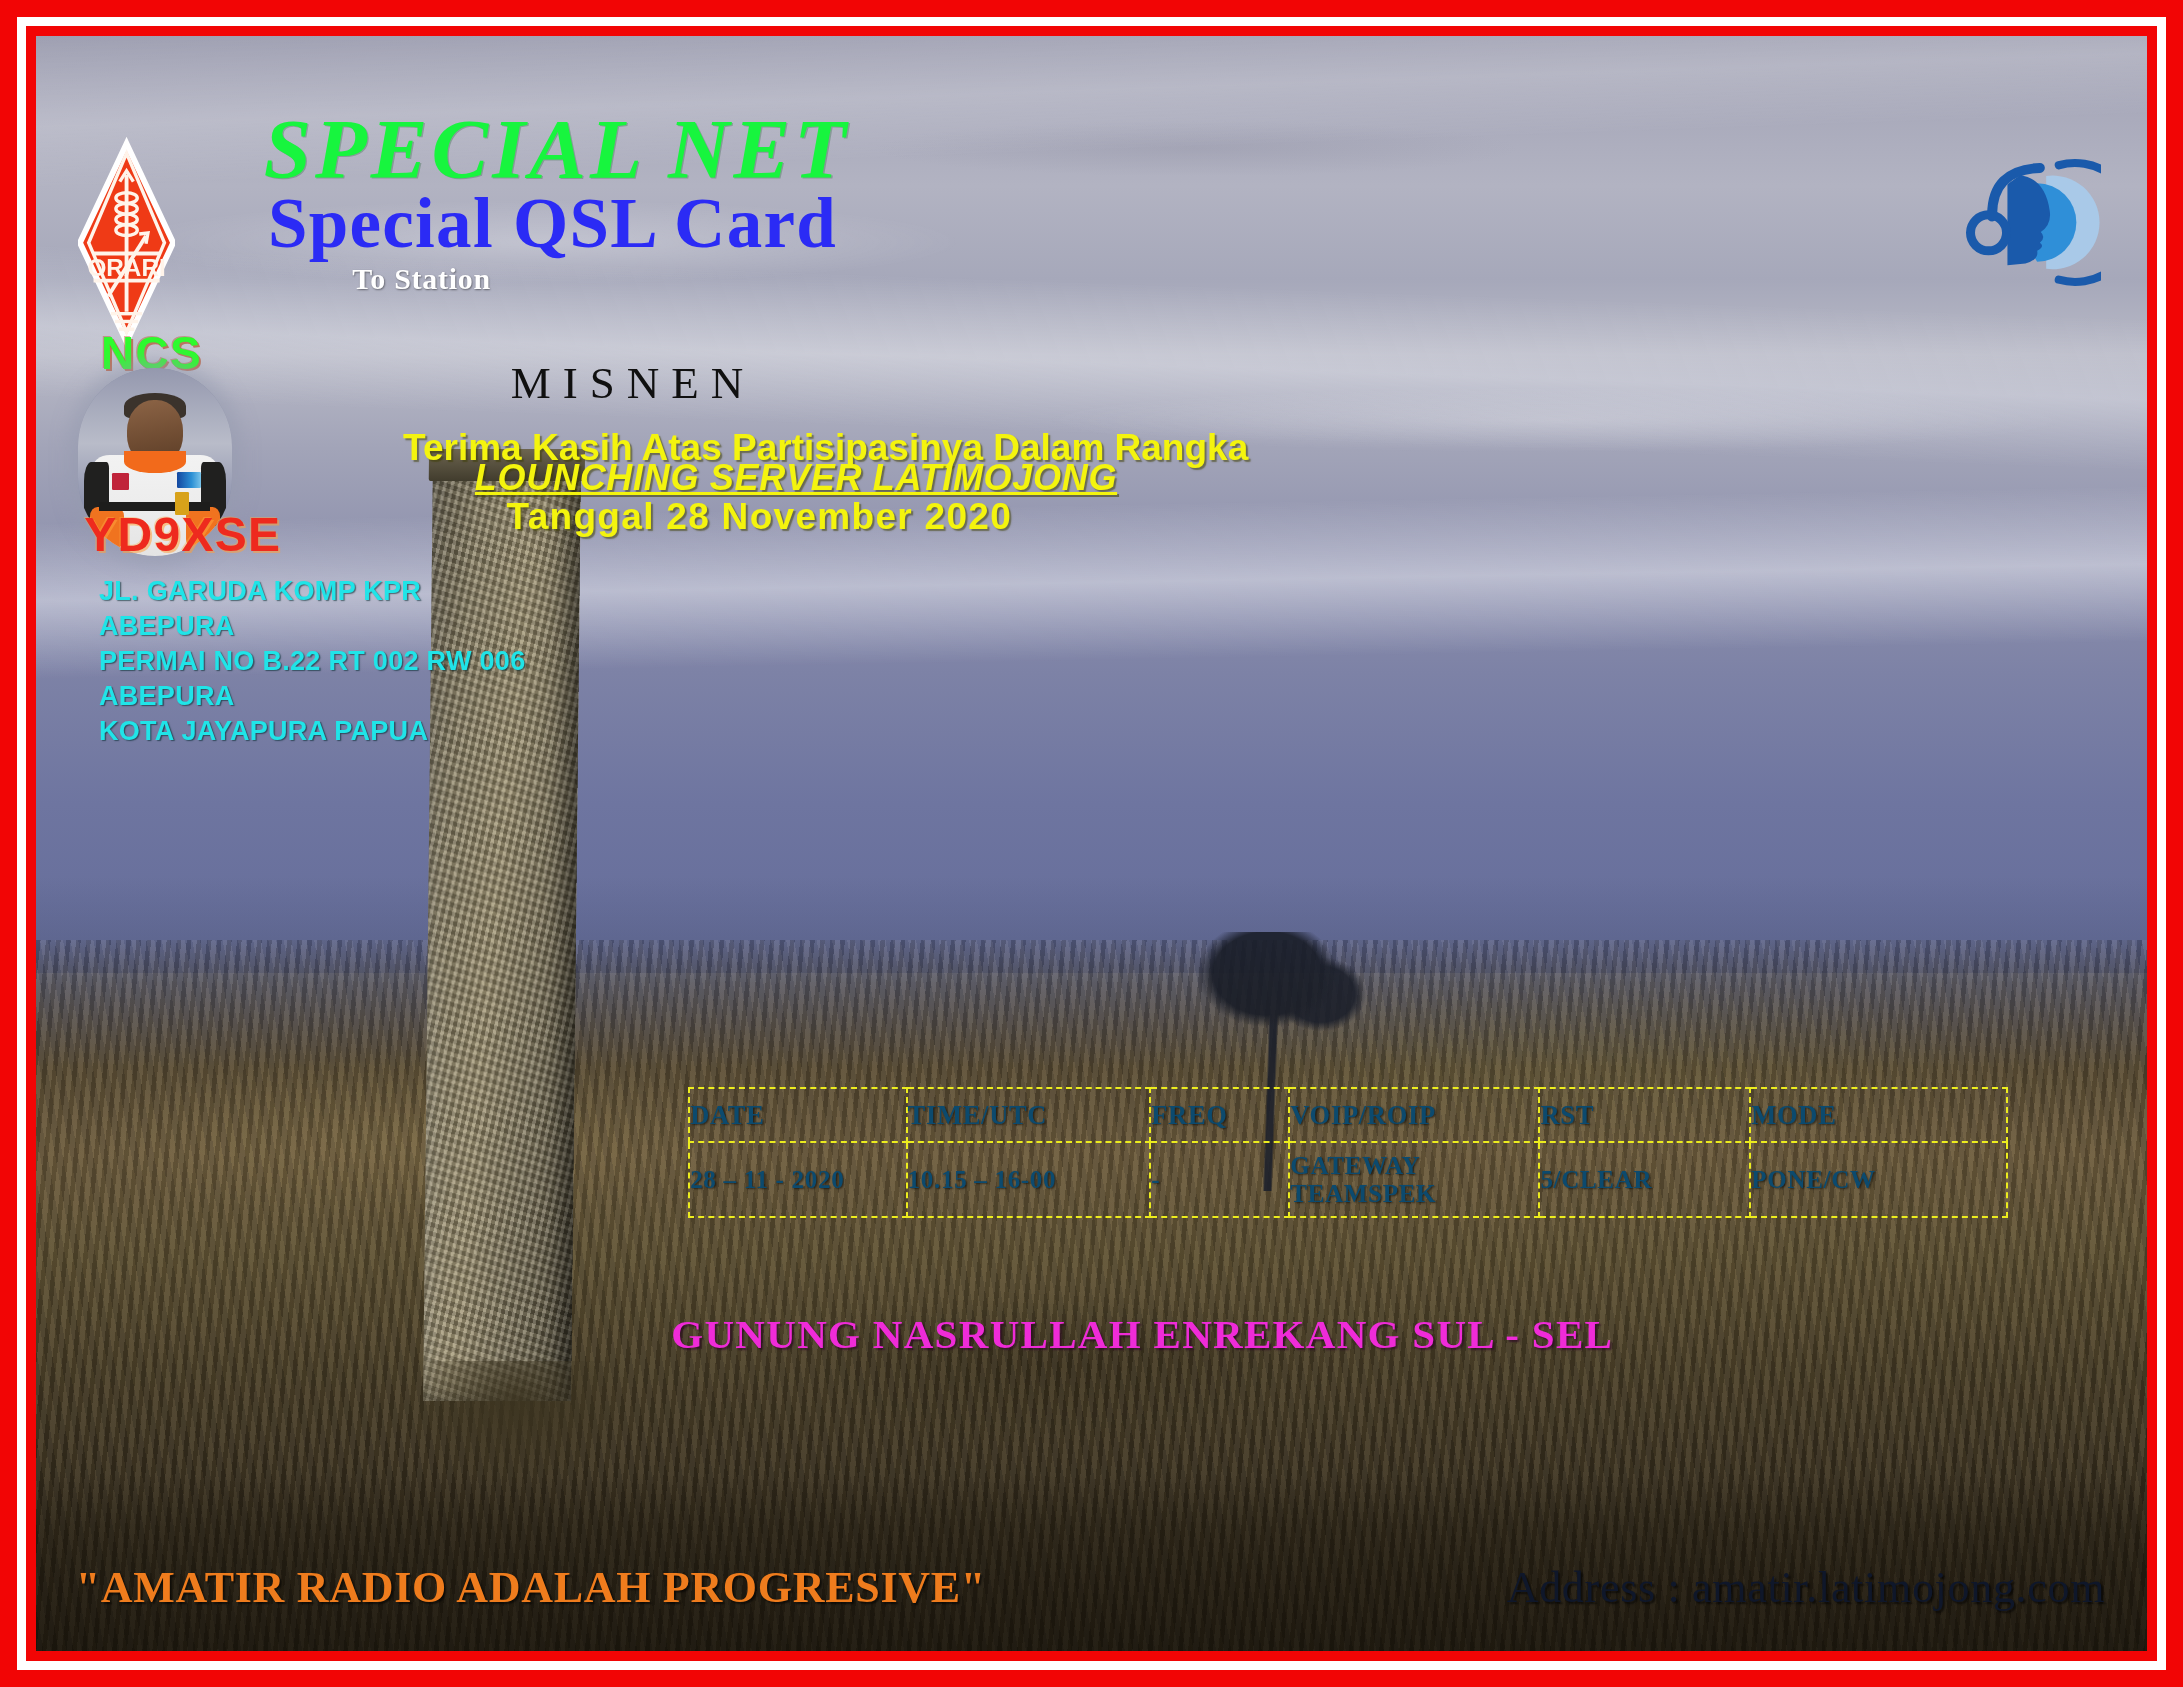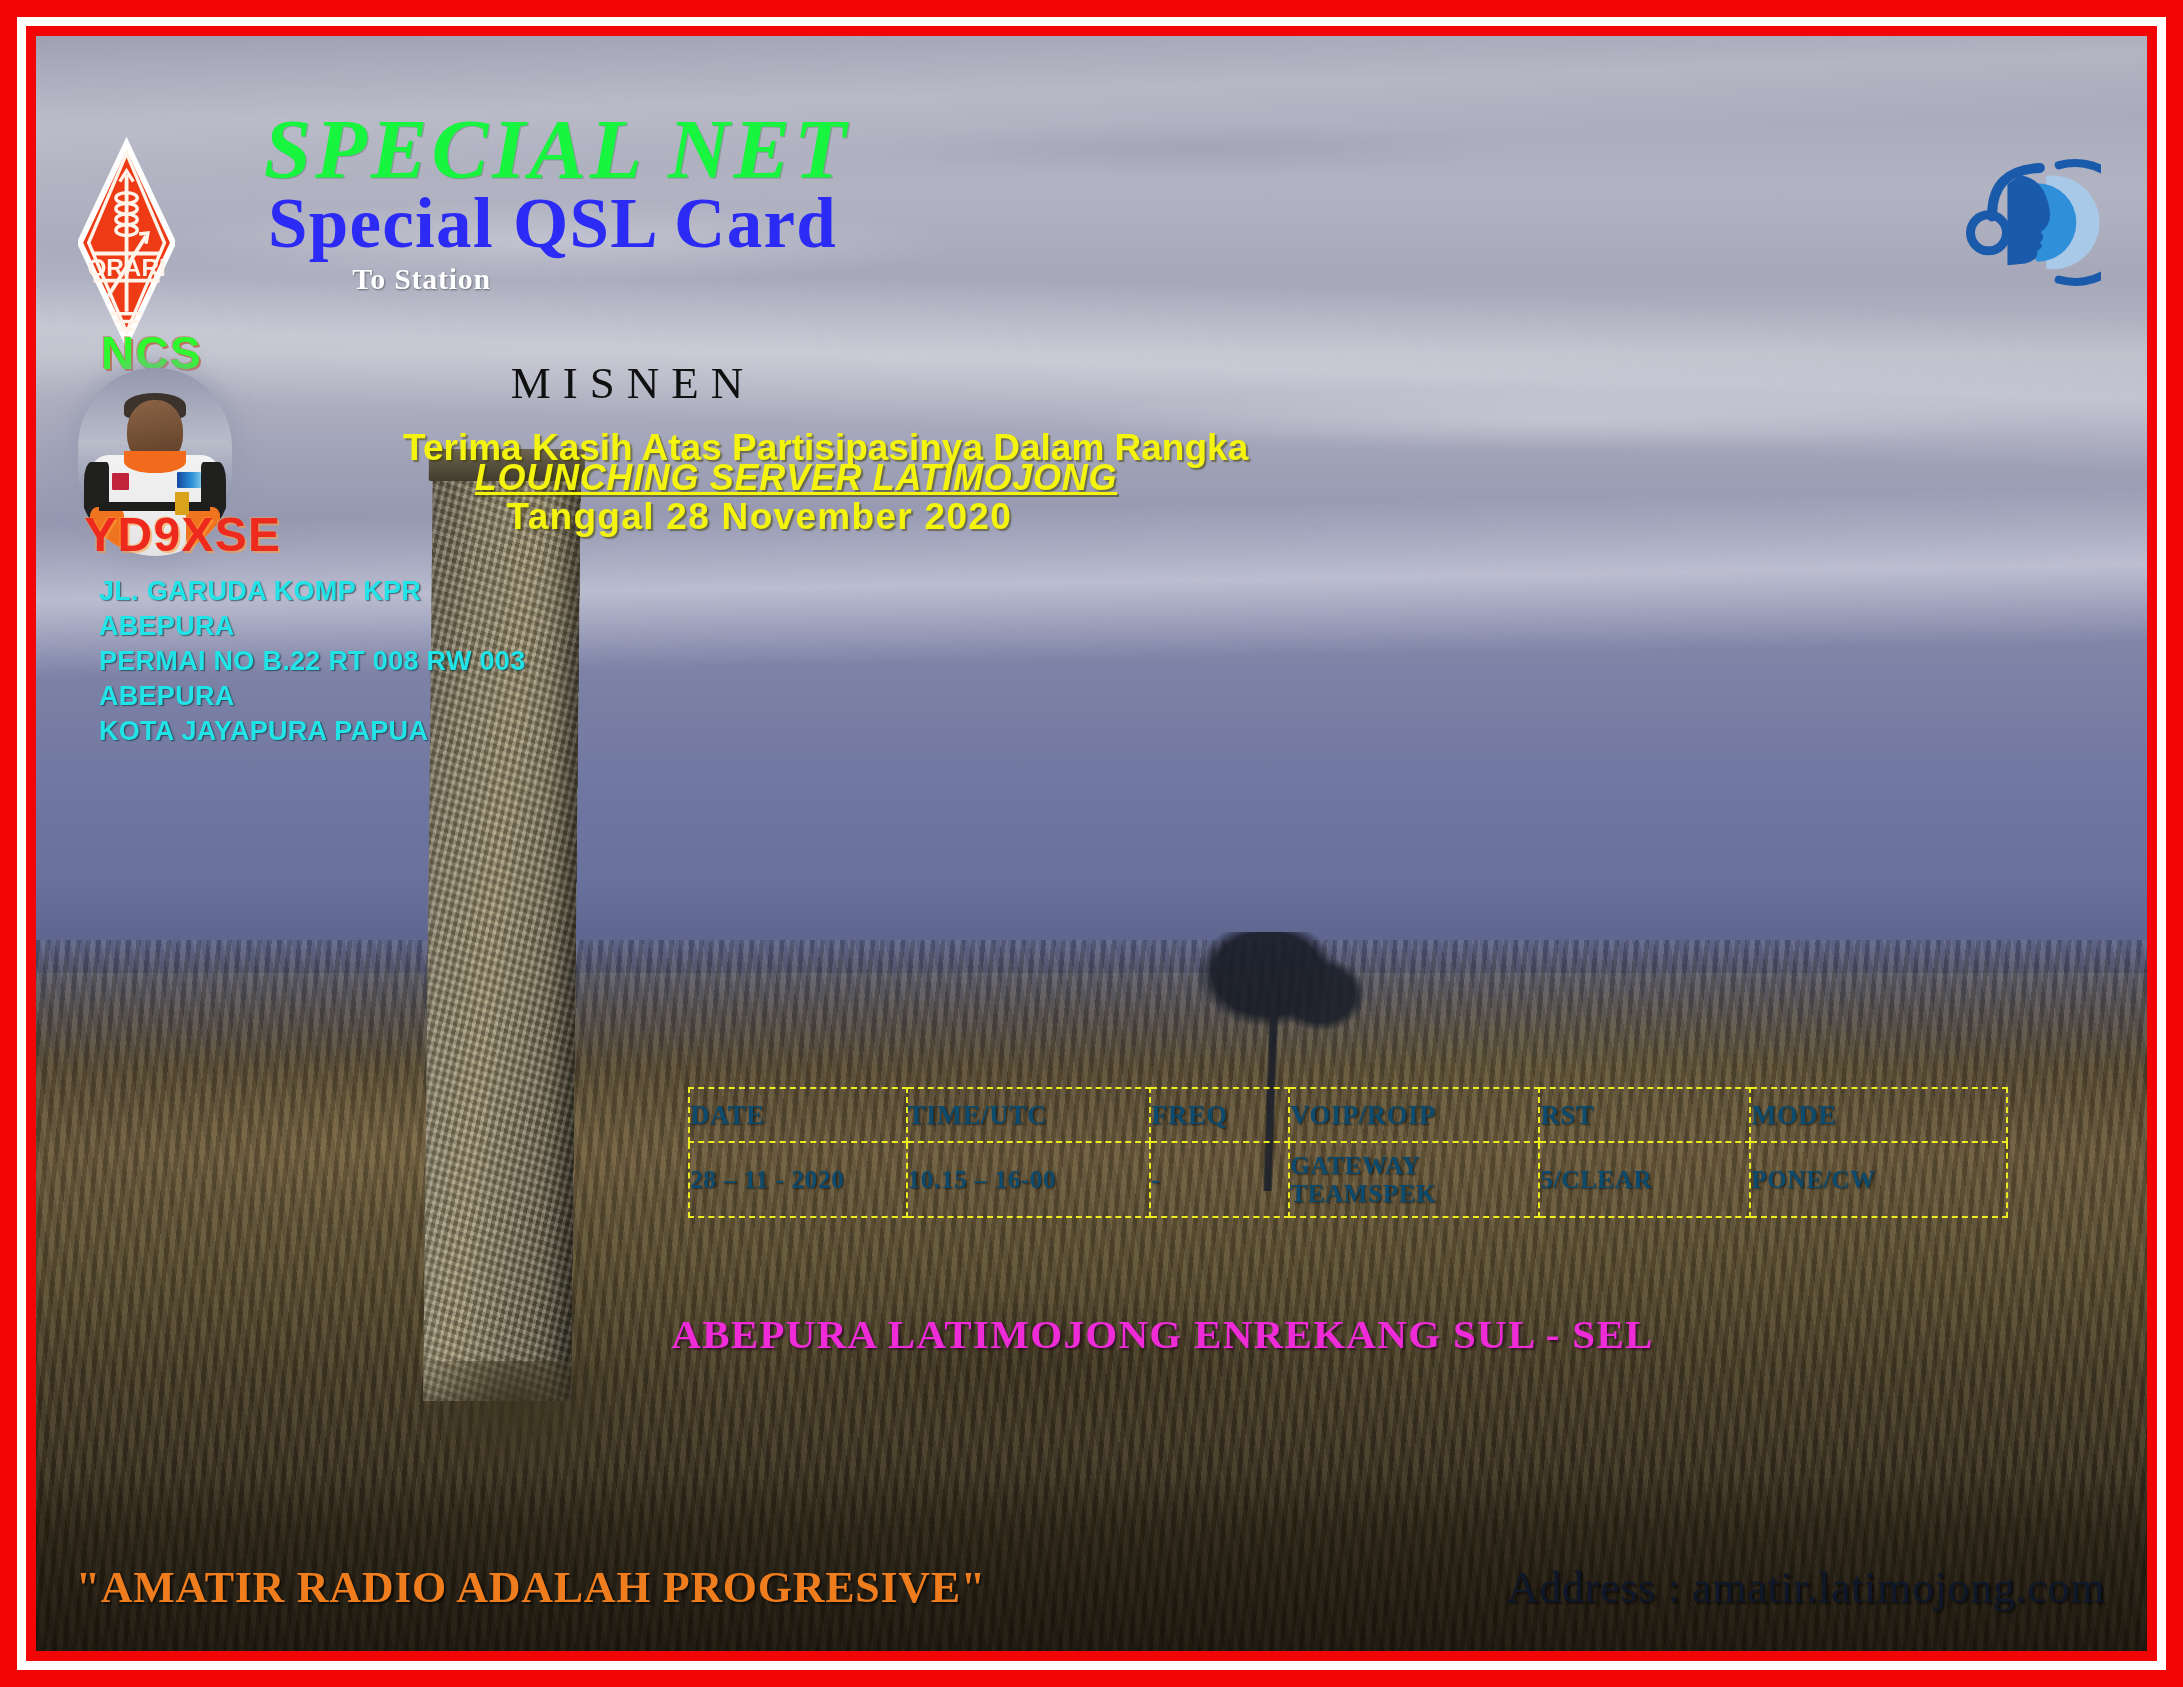--- a/index.html
+++ b/index.html
@@ -539,21 +539,21 @@
           <div class="ph" id="ph-patch-l"></div>
           <div class="ph" id="ph-patch-r"></div>
           <div class="ph" id="ph-badge"></div>
         </div>
 
         <div class="abs" id="ncs-callsign">YD9XSE</div>
 
         <div id="address-block">
           <div>JL. GARUDA KOMP KPR</div>
           <div>ABEPURA</div>
-          <div>PERMAI NO B.22 RT 008 RW 003</div>
+          <div>PERMAI NO B.22 RT 002 RW 006</div>
           <div>ABEPURA</div>
           <div>KOTA JAYAPURA PAPUA</div>
         </div>
 
         <table id="qso-table">
           <thead>
             <tr>
               <th class="col-date">DATE</th>
               <th class="col-time">TIME/UTC</th>
               <th class="col-freq">FREQ</th>
@@ -570,21 +570,21 @@
               <td>
                 <div>GATEWAY</div>
                 <div>TEAMSPEK</div>
               </td>
               <td>5/CLEAR</td>
               <td>PONE/CW</td>
             </tr>
           </tbody>
         </table>
 
-        <div class="abs" id="location-line">ABEPURA LATIMOJONG ENREKANG SUL - SEL</div>
+        <div class="abs" id="location-line">GUNUNG NASRULLAH ENREKANG SUL - SEL</div>
 
         <div class="abs" id="motto-text">"AMATIR  RADIO ADALAH PROGRESIVE"</div>
 
         <div class="abs" id="footer-address">Address  : amatir.latimojong.com</div>
 
       </div>
     </div>
   </div>
 </div>
 

